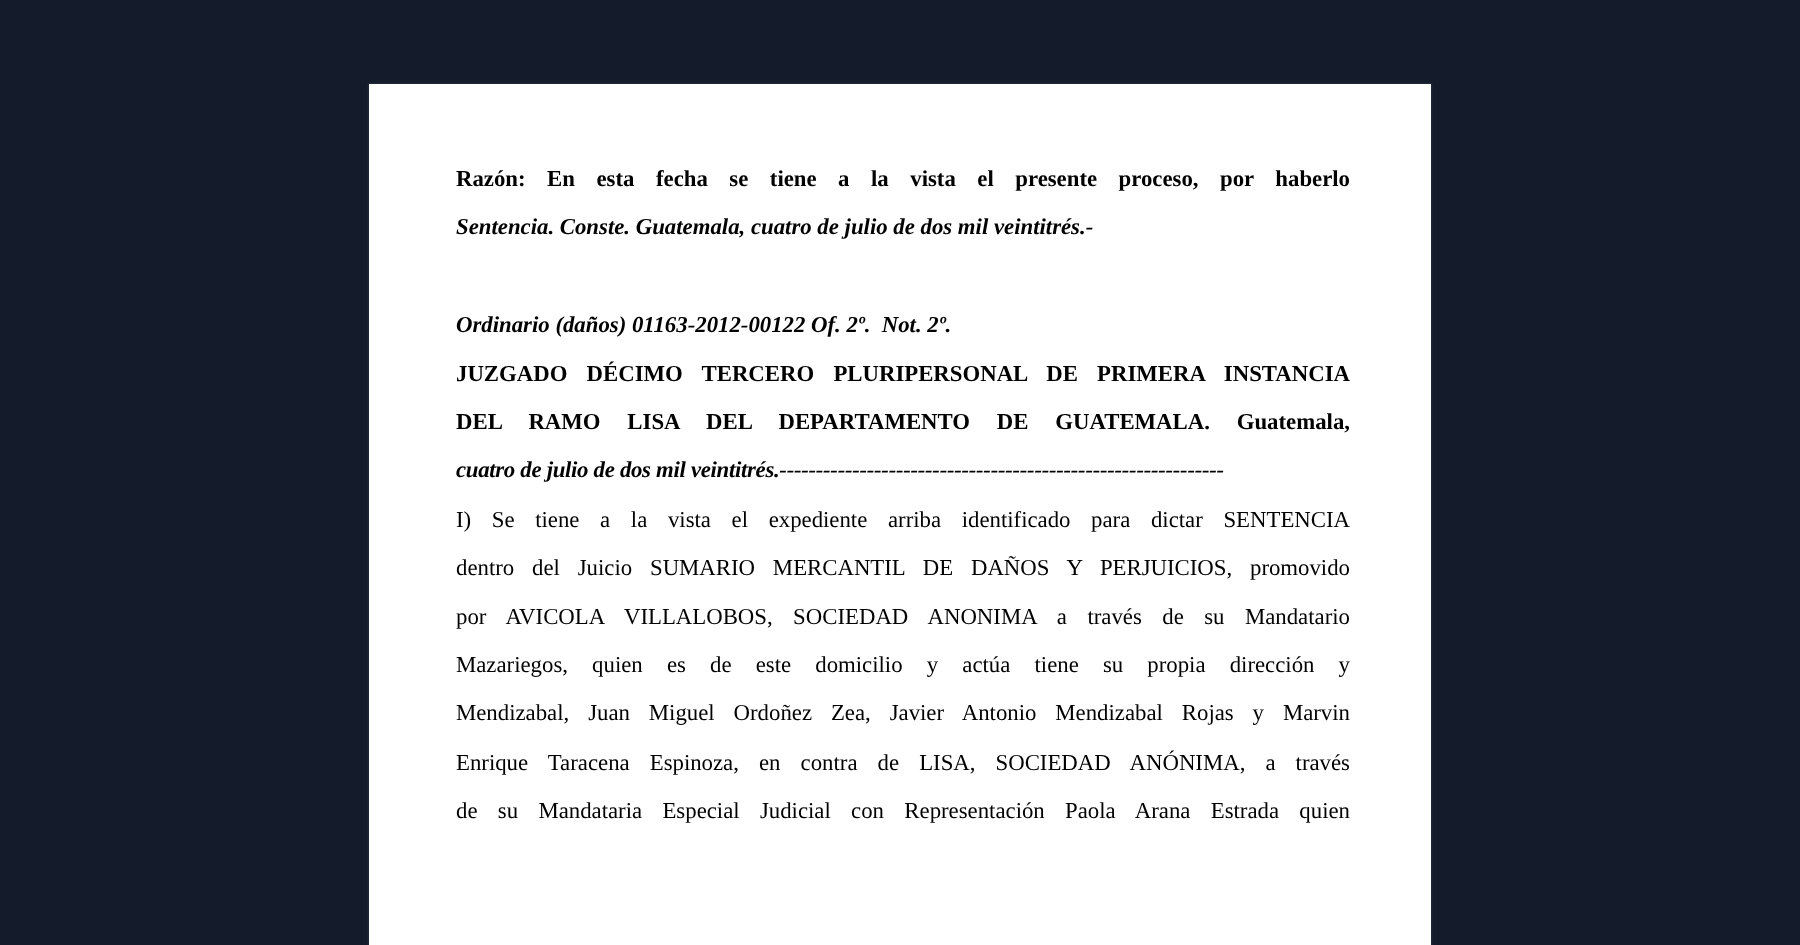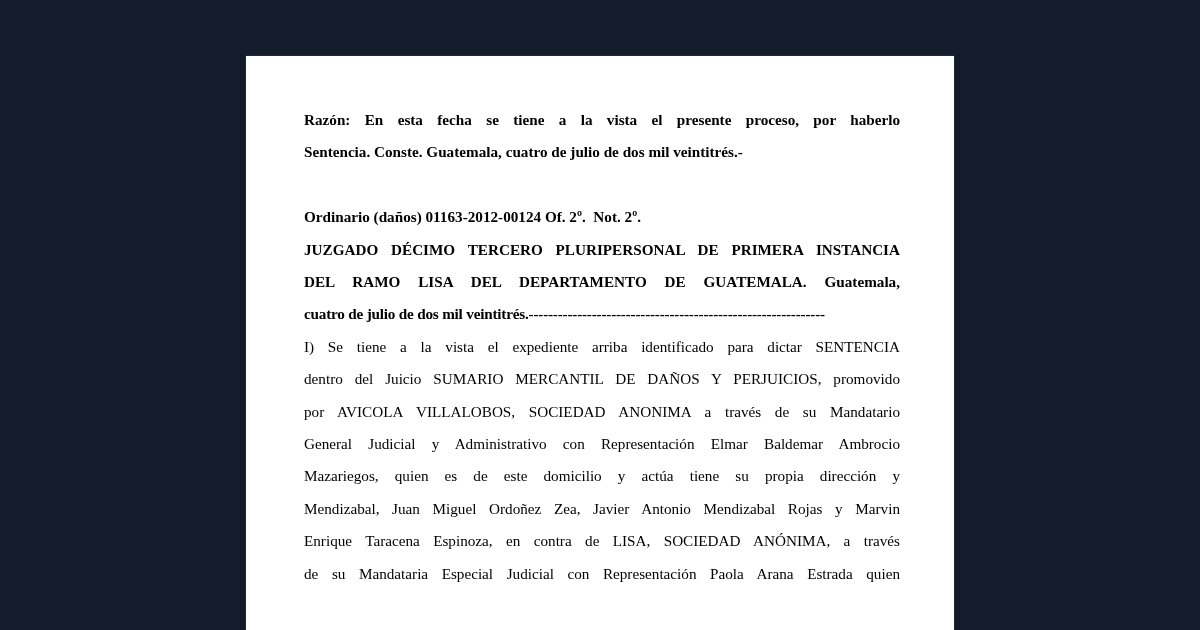--- a/index.html
+++ b/index.html
@@ -55,20 +55,21 @@
     text-align: justify;
     text-align-last: justify;
     white-space: pre-wrap;
     word-spacing: 0;
   }
 
   
   .doc-line.last {
     text-align: justify;
     text-align-last: left;
+    font-style: italic;
   }
 
   .doc-line.bold {
     font-weight: bold;
   }
 
   .doc-line.plain {
     font-weight: normal;
   }
 
@@ -89,31 +90,30 @@
     <div class="page-content">
 
       <div class="doc-block">
         <div class="doc-line bold">Razón: En esta fecha se tiene a la vista el presente proceso, por haberlo</div>
         <div class="doc-line bold last">Sentencia. Conste. Guatemala, cuatro de julio de dos mil veintitrés.-</div>
       </div>
 
       <div class="spacer-line"></div>
 
       <div class="doc-block">
-        <div class="doc-line bold last">Ordinario (daños) 01163-2012-00124 Of. 2º.  Not. 2º.</div>
+        <div class="doc-line bold last">Ordinario (daños) 01163-2012-00122 Of. 2º.  Not. 2º.</div>
         <div class="doc-line bold">JUZGADO DÉCIMO TERCERO PLURIPERSONAL DE PRIMERA INSTANCIA</div>
         <div class="doc-line bold">DEL RAMO LISA DEL DEPARTAMENTO DE GUATEMALA. Guatemala,</div>
         <div class="doc-line bold last rule-run">cuatro de julio de dos mil veintitrés.-------------------------------------------------------------</div>
       </div>
 
       <div class="doc-block">
         <div class="doc-line plain">I) Se tiene a la vista el expediente arriba identificado para dictar SENTENCIA</div>
         <div class="doc-line plain">dentro del Juicio SUMARIO MERCANTIL DE DAÑOS Y PERJUICIOS, promovido</div>
         <div class="doc-line plain">por AVICOLA VILLALOBOS, SOCIEDAD ANONIMA a través de su Mandatario</div>
-        <div class="doc-line plain">General Judicial y Administrativo con Representación Elmar Baldemar Ambrocio</div>
         <div class="doc-line plain">Mazariegos, quien es de este domicilio y actúa tiene su propia dirección y</div>
         <div class="doc-line plain">Mendizabal, Juan Miguel Ordoñez Zea, Javier Antonio Mendizabal Rojas y Marvin</div>
         <div class="doc-line plain">Enrique Taracena Espinoza, en contra de LISA, SOCIEDAD ANÓNIMA, a través</div>
         <div class="doc-line plain">de su Mandataria Especial Judicial con Representación Paola Arana Estrada quien</div>
       </div>
 
     </div>
   </div>
 
 </div>

